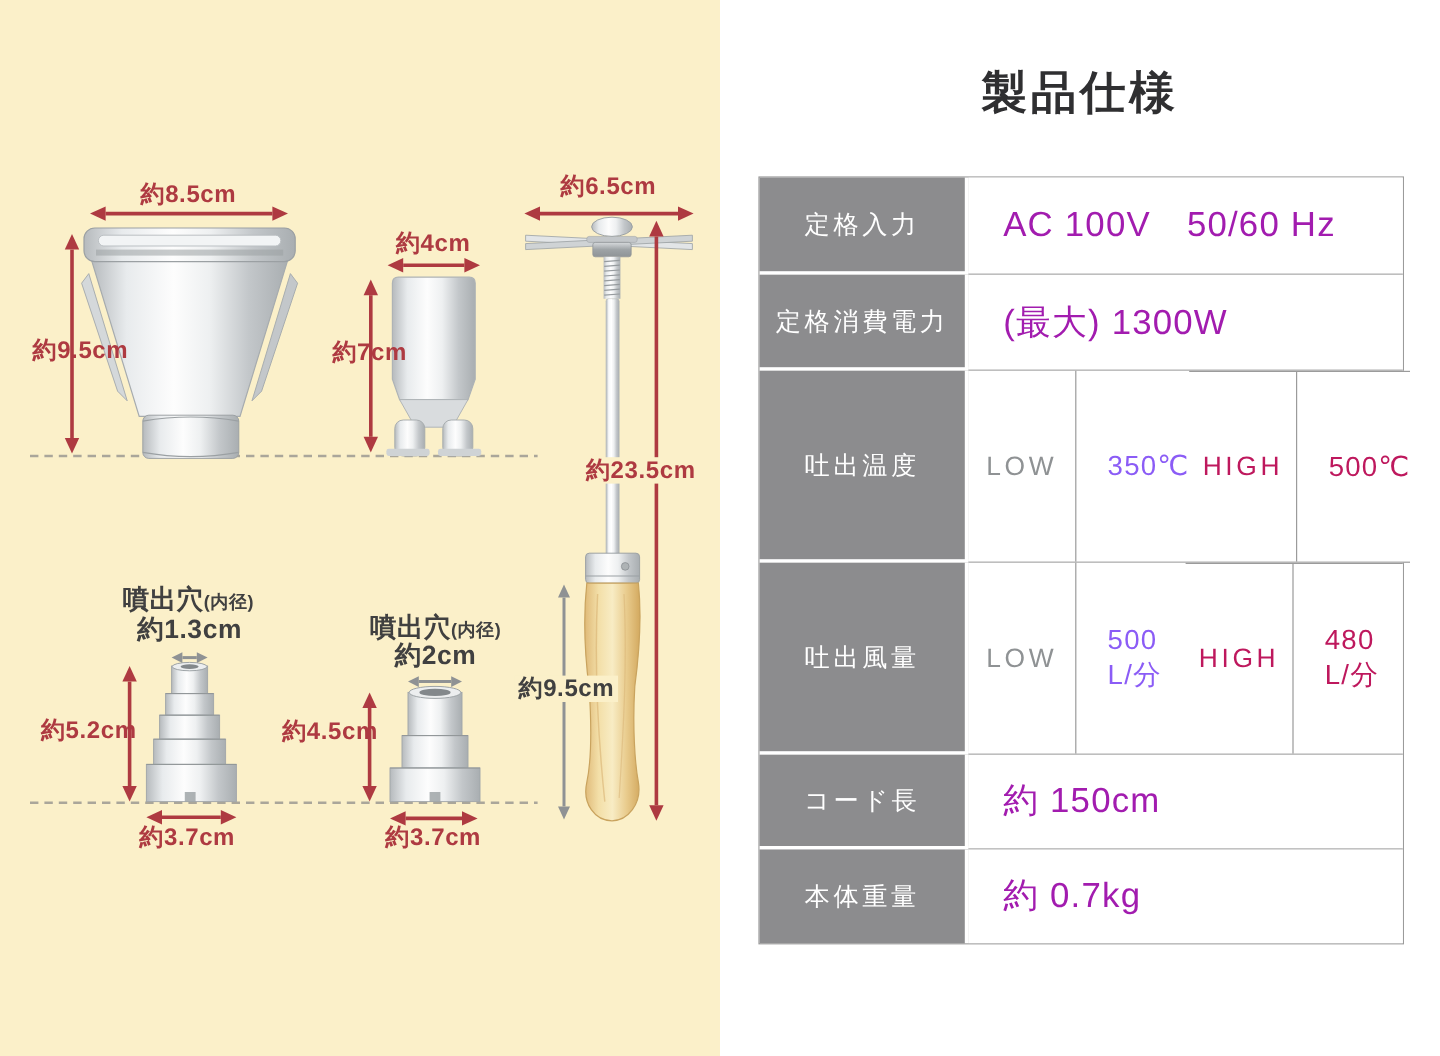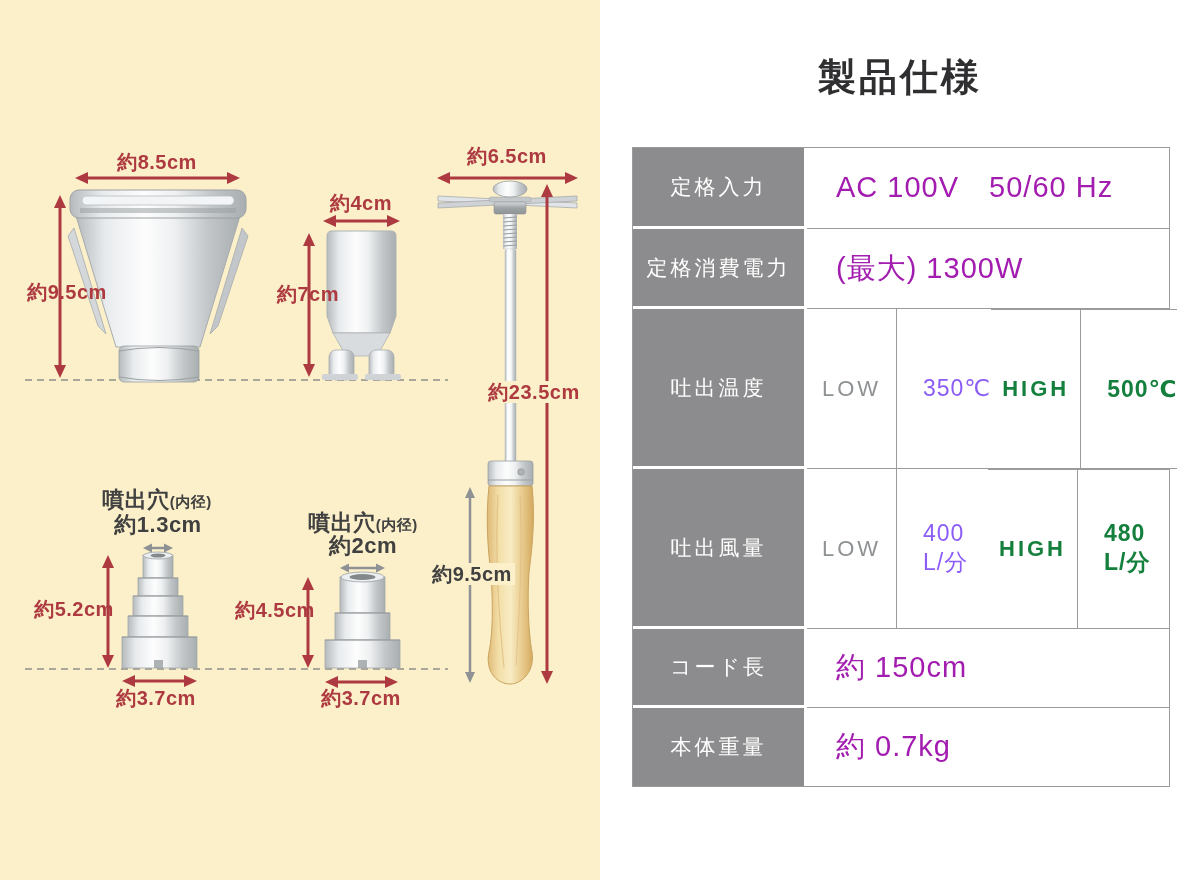--- a/index.html
+++ b/index.html
@@ -32,21 +32,21 @@
   .srow:not(:last-child) .hcell{border-bottom:3px solid #ffffff;}
   .vals{flex:1;background:#ffffff;}
   .srow:not(:last-child) .vals{border-bottom:1px solid #9B9B9B;}
   .single{display:flex;align-items:center;padding-left:29px;font-size:29px;color:#a21caf;letter-spacing:1px;}
   .split{display:flex;flex-direction:row;}
   .subrow{flex:1;display:flex;}
   .subrow + .subrow{border-top:1px solid #9B9B9B;}
   .mode{flex:0 0 90px;display:flex;align-items:center;justify-content:center;
         font-size:22px;color:#8F9294;letter-spacing:3px;border-right:1px solid #9B9B9B;}
   .subval{flex:1;display:flex;align-items:center;padding-left:26px;font-size:23px;color:#8b5cf6;letter-spacing:1px;}
-  .subrow.high .mode,.subrow.high .subval{color:#15803d;font-weight:700;}
+  .subrow.high .mode,.subrow.high .subval{color:#be185d;font-weight:400;}
 </style>
 </head>
 <body>
 
 <div class="canvas">
 
   <div class="left-panel">
 
     <svg width="600" height="880" viewBox="0 0 600 880">
       <defs>
@@ -246,21 +246,21 @@
             <div class="subval">500℃</div>
           </div>
         </div>
       </div>
 
       <div class="srow h160">
         <div class="hcell">吐出風量</div>
         <div class="vals split">
           <div class="subrow low">
             <div class="mode">LOW</div>
-            <div class="subval">400 L/分</div>
+            <div class="subval">500 L/分</div>
           </div>
           <div class="subrow high">
             <div class="mode">HIGH</div>
             <div class="subval">480 L/分</div>
           </div>
         </div>
       </div>
 
       <div class="srow h79">
         <div class="hcell">コード長</div>

